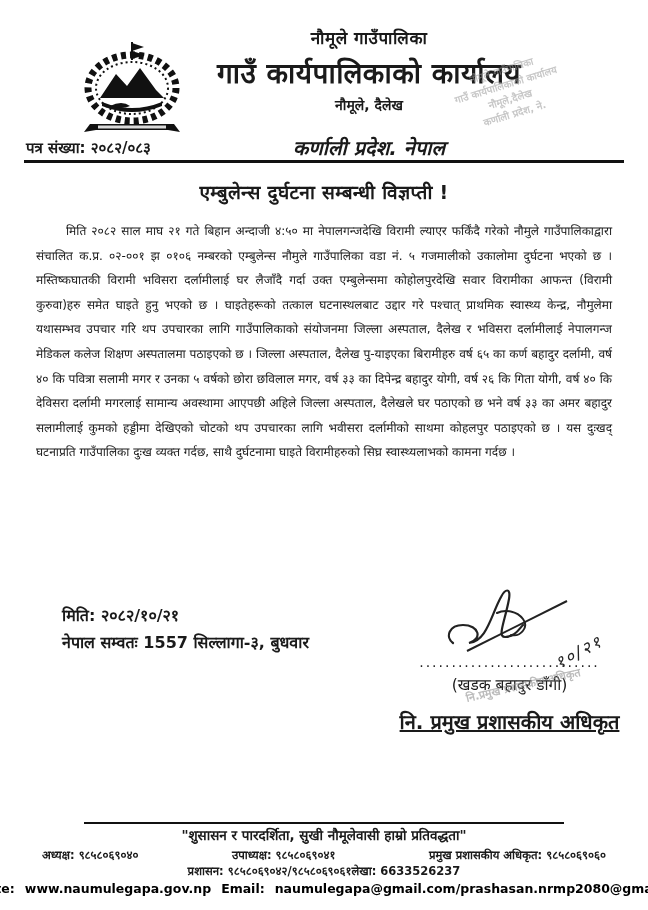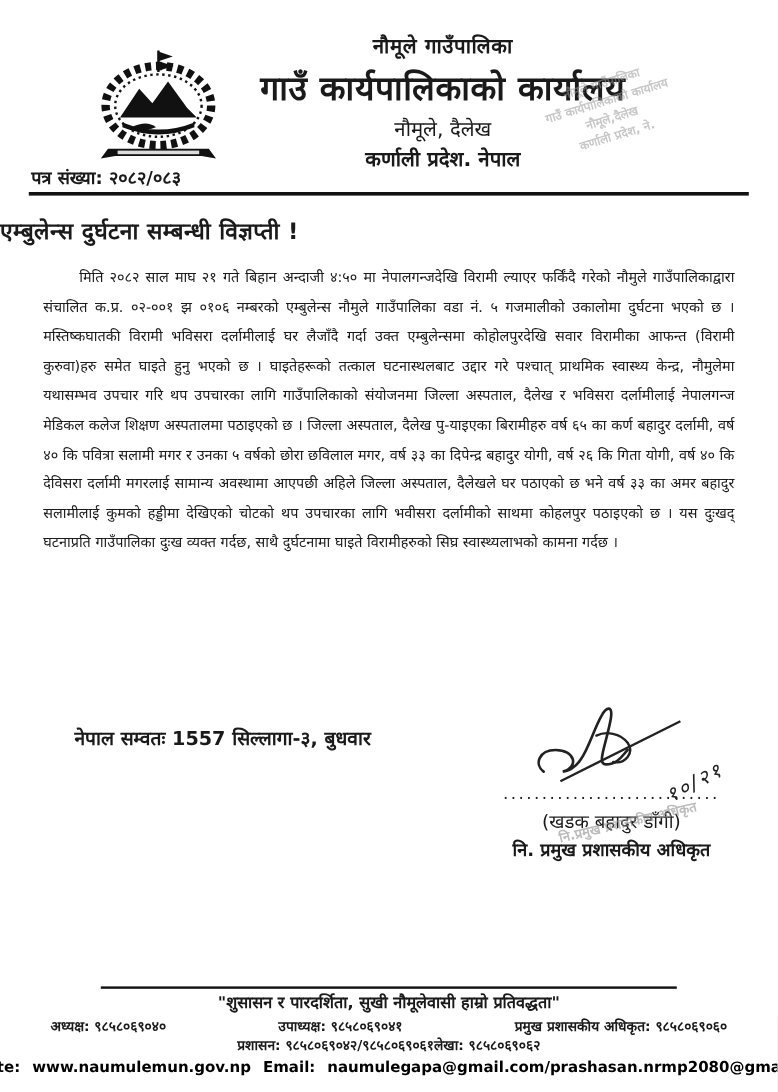--- a/index.html
+++ b/index.html
@@ -13,35 +13,35 @@
     color: #1a1a1a;
     overflow: hidden;
   }
 
   
   .header { position: relative; height: 163px; }
   .emblem { position: absolute; left: 72px; top: 40px; width: 120px; height: 102px; }
   .head-center { position: absolute; left: 150px; right: 60px; top: 26px; text-align: center; }
   .muni-name   { font-size: 17px; font-weight: bold; letter-spacing: .5px; }
   .office-name { font-size: 28px; font-weight: bold; margin-top: 4px; letter-spacing: .5px; }
-  .addr-line   { font-size: 17px; font-weight: normal; margin-top: 4px; }
-  .prov-line   { font-size: 17px; font-weight: bold; margin-top: 2px; }
+  .addr-line   { font-size: 14px; font-weight: bold; margin-top: 4px; }
+  .prov-line   { font-size: 20px; font-weight: bold; margin-top: 20px; font-style: italic; }
   .letter-no { position: absolute; left: 26px; bottom: 6px; font-size: 15px; font-weight: bold; }
   .head-rule { position: absolute; left: 24px; right: 24px; bottom: 0; height: 3px; background: #111; }
 
   .header-stamp {
     position: absolute; right: 55px; top: 62px; width: 170px;
     transform: rotate(-17deg);
     color: #9a9a9a; opacity: .55;
     font-size: 10px; font-weight: bold; text-align: center; line-height: 15px;
     pointer-events: none;
   }
 
   
-  .doc-title { margin-top: 16px; text-align: left; font-size: 19px; font-weight: bold; letter-spacing: .3px; }
+  .doc-title { margin-top: 16px; text-align: center; font-size: 19px; font-weight: bold; letter-spacing: .3px; }
 
   
   .body-text {
     margin: 14px 36px 0 36px;
     font-size: 12px; line-height: 24.6px;
     text-align: justify;
     text-indent: 30px;
   }
 
   
@@ -50,21 +50,21 @@
   .sign-block { position: absolute; right: 26px; top: 585px; width: 225px; text-align: center; }
   .sign-scribble { position: relative; height: 72px; }
   .sign-scribble svg { position: absolute; left: 42px; top: 0; }
   .hand-date {
     position: absolute; right: 18px; bottom: -6px;
     font-size: 17px; color: #222; transform: rotate(-28deg);
     font-style: italic; letter-spacing: 2px;
   }
   .dots { font-size: 14px; letter-spacing: 2px; line-height: 10px; color: #222; }
   .sign-name  { font-size: 15.5px; font-weight: normal; margin-top: 6px; }
-  .sign-title { font-size: 15px; font-weight: bold; margin-top: 2px; }
+  .sign-title { font-size: 20px; font-weight: bold; margin-top: 13px; text-decoration: underline; }
   .sign-stamp {
     position: absolute; right: 4px; top: 92px; width: 190px;
     transform: rotate(-13deg);
     color: #8f8f8f; opacity: .6;
     font-size: 11px; font-weight: bold; pointer-events: none;
   }
 
   
   .footer { position: absolute; left: 0; right: 0; bottom: 14px; }
   .footer-rule { margin: 0 84px 2px 84px; height: 2px; background: #111; }
@@ -129,20 +129,21 @@
 
     <div class="letter-no">पत्र संख्या: २०८२/०८३</div>
     <div class="head-rule"></div>
   </div>
 
   <div class="doc-title">एम्बुलेन्स दुर्घटना सम्बन्धी विज्ञप्ती !</div>
 
   <p class="body-text">मिति २०८२ साल माघ २१ गते बिहान अन्दाजी ४:५० मा नेपालगन्जदेखि विरामी ल्याएर फर्किंदै गरेको नौमुले गाउँपालिकाद्वारा संचालित क.प्र. ०२-००१ झ ०१०६ नम्बरको एम्बुलेन्स नौमुले गाउँपालिका वडा नं. ५ गजमालीको उकालोमा दुर्घटना भएको छ । मस्तिष्कघातकी विरामी भविसरा दर्लामीलाई घर लैजाँदै गर्दा उक्त एम्बुलेन्समा कोहोलपुरदेखि सवार विरामीका आफन्त (विरामी कुरुवा)हरु समेत घाइते हुनु भएको छ । घाइतेहरूको तत्काल घटनास्थलबाट उद्दार गरे पश्चात् प्राथमिक स्वास्थ्य केन्द्र, नौमुलेमा यथासम्भव उपचार गरि थप उपचारका लागि गाउँपालिकाको संयोजनमा जिल्ला अस्पताल, दैलेख र भविसरा दर्लामीलाई नेपालगन्ज मेडिकल कलेज शिक्षण अस्पतालमा पठाइएको छ । जिल्ला अस्पताल, दैलेख पु-याइएका बिरामीहरु वर्ष ६५ का कर्ण बहादुर दर्लामी, वर्ष ४० कि पवित्रा सलामी मगर र उनका ५ वर्षको छोरा छविलाल मगर, वर्ष ३३ का दिपेन्द्र बहादुर योगी, वर्ष २६ कि गिता योगी, वर्ष ४० कि देविसरा दर्लामी मगरलाई सामान्य अवस्थामा आएपछी अहिले जिल्ला अस्पताल, दैलेखले घर पठाएको छ भने वर्ष ३३ का अमर बहादुर सलामीलाई कुमको हड्डीमा देखिएको चोटको थप उपचारका लागि भवीसरा दर्लामीको साथमा कोहलपुर पठाइएको छ । यस दुःखद् घटनाप्रति गाउँपालिका दुःख व्यक्त गर्दछ, साथै दुर्घटनामा घाइते विरामीहरुको सिघ्र स्वास्थ्यलाभको कामना गर्दछ ।</p>
 
   <div class="date-block">
+    <div>मिति: २०८२/१०/२१</div>
     <div>नेपाल सम्वतः 1557 सिल्लागा-३, बुधवार</div>
   </div>
 
   <div class="sign-block">
     <div class="sign-scribble">
       <svg width="150" height="72" viewBox="0 0 150 72">
         <path d="M14 58 C6 52 10 40 24 40 C40 40 44 54 30 58 C48 56 52 30 62 12 C66 4 72 2 70 14 C66 36 58 52 66 52 C76 52 80 44 84 40" fill="none" stroke="#222" stroke-width="2.2" stroke-linecap="round"></path>
         <path d="M58 28 C66 24 78 26 84 34 C90 42 82 52 72 50" fill="none" stroke="#222" stroke-width="2" stroke-linecap="round"></path>
         <line x1="28" y1="66" x2="128" y2="16" stroke="#222" stroke-width="2"></line>
       </svg>
@@ -173,25 +174,25 @@
       </div>
     </div>
 
     <div class="contact-row2">
       <div class="contact-item">
         <span>प्रशासन:</span>
         <span>९८५८०६९०४२/९८५८०६९०६१</span>
       </div>
       <div class="contact-item">
         <span>लेखा:</span>
-        <span>९८५८०६९०६२</span>
+        <span>6633526237</span>
       </div>
     </div>
 
     <div class="web-row">
       <span>Website:</span>
-      <span>www.naumulemun.gov.np</span>
+      <span>www.naumulegapa.gov.np</span>
       <span>Email:</span>
       <span>naumulegapa@gmail.com/prashasan.nrmp2080@gmail.com</span>
     </div>
   </div>
 
 </div>
 
 </body></html>

